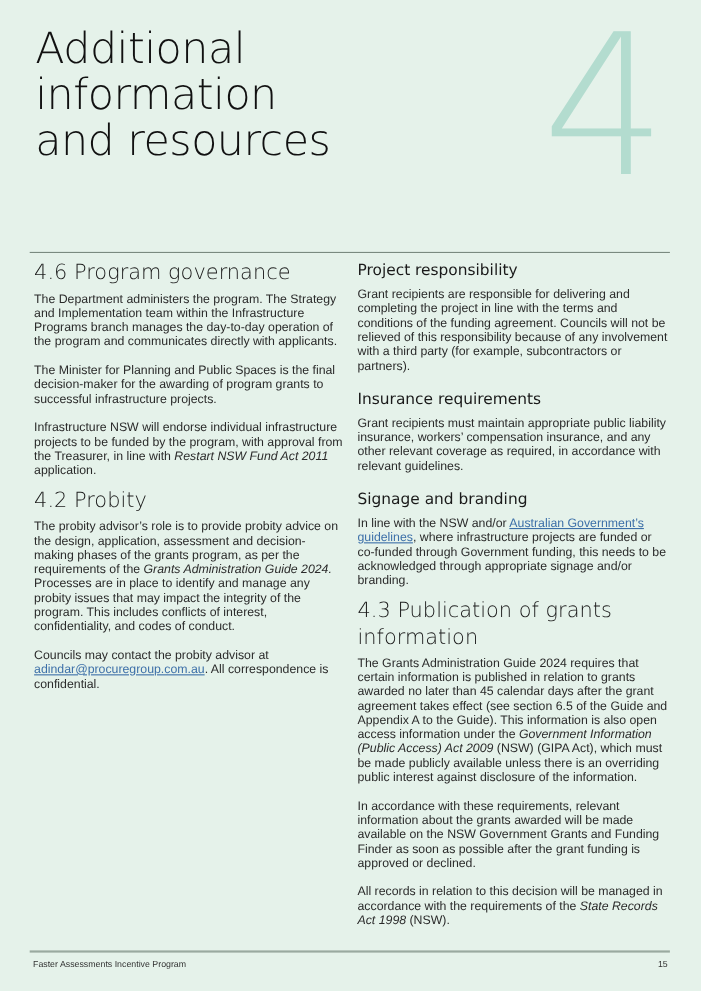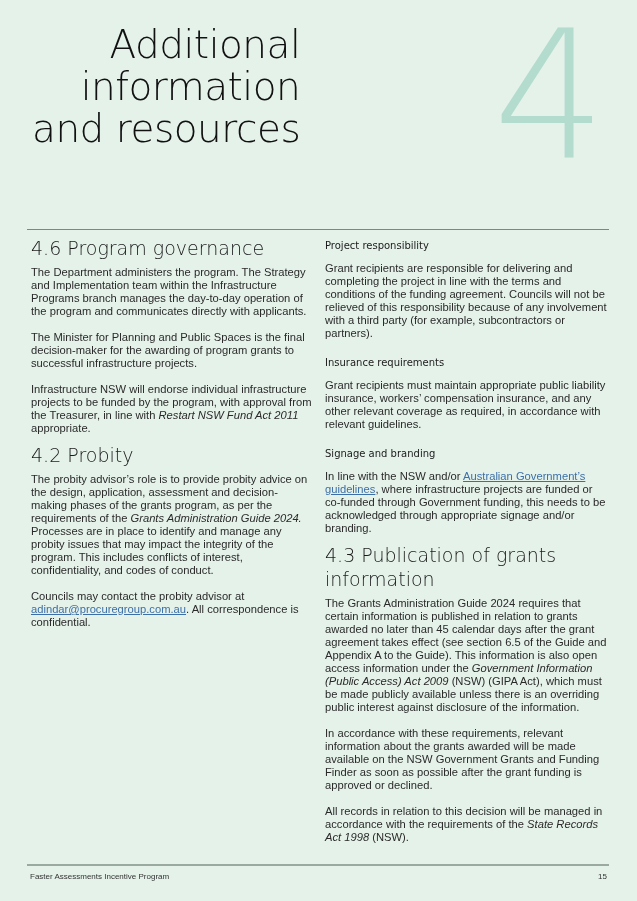--- a/index.html
+++ b/index.html
@@ -9,21 +9,20 @@
     font-family: "Liberation Sans", sans-serif;
     color: #222;
     position: relative;
   }
   .page-title {
     position: absolute; left: 32px; top: 24px;
     font-family: "DejaVu Sans", sans-serif;
     font-size: 39px; line-height: 42px; font-weight: 300;
     color: #111; letter-spacing: -0.5px;
     margin: 0;
-    text-align: right;
   }
   .page-title span { display: block; }
   .chapter-number {
     position: absolute; left: 493px; top: 2px;
     font-family: "DejaVu Sans", sans-serif;
     font-size: 178px; line-height: 190px; font-weight: 200;
     color: #b3dccf;
   }
   .rule {
     position: absolute; left: 27px; width: 582px; height: 1px;
@@ -34,21 +33,21 @@
   .col { position: absolute; top: 236px; }
   .col.left { left: 31px; width: 282px; }
   .col.right { left: 325px; width: 285px; }
   h2.h-large {
     font-family: "DejaVu Sans", sans-serif;
     font-weight: 300; font-size: 19px; line-height: 24px;
     color: #1a1a1a; margin: 0 0 6px 0;
   }
   h3.h-small {
     font-family: "DejaVu Sans", sans-serif;
-    font-weight: 500; font-size: 10px; line-height: 20px;
+    font-weight: 500; font-size: 14px; line-height: 20px;
     color: #1a1a1a; margin: 0 0 6px 0;
   }
   p {
     font-size: 11.2px; line-height: 13px; margin: 0 0 13px 0; color: #2a2a2a;
   }
   p.tight { margin-bottom: 8px; }
   em { font-style: italic; }
   a { color: #3c6fa8; text-decoration: underline; }
   .footer-text {
     position: absolute; left: 30px; top: 872px;
@@ -69,21 +68,21 @@
 </h1>
 <div class="chapter-number">4</div>
 
 <div class="rule top"></div>
 
 <div class="col left">
   <section>
     <h2 class="h-large">4.6 Program governance</h2>
     <p>The Department administers the program. The Strategy and Implementation team within the Infrastructure Programs branch manages the day-to-day operation of the program and communicates directly with applicants.</p>
     <p>The Minister for Planning and Public Spaces is the final decision-maker for the awarding of program grants to successful infrastructure projects.</p>
-    <p class="tight"><span>Infrastructure NSW will endorse individual infrastructure projects to be funded by the program, with approval from the Treasurer, in line with </span><em>Restart NSW Fund Act 2011</em><span> appropriate.</span></p>
+    <p class="tight"><span>Infrastructure NSW will endorse individual infrastructure projects to be funded by the program, with approval from the Treasurer, in line with </span><em>Restart NSW Fund Act 2011</em><span> application.</span></p>
   </section>
 
   <section>
     <h2 class="h-large">4.2 Probity</h2>
     <p><span>The probity advisor’s role is to provide probity advice on the design, application, assessment and decision-making phases of the grants program, as per the requirements of the </span><em>Grants Administration Guide 2024.</em><span> Processes are in place to identify and manage any probity issues that may impact the integrity of the program. This includes conflicts of interest, confidentiality, and codes of conduct.</span></p>
     <p><span>Councils may contact the probity advisor at </span><a href="#">adindar@procuregroup.com.au</a><span>. All correspondence is confidential.</span></p>
   </section>
 </div>
 
 <div class="col right">

